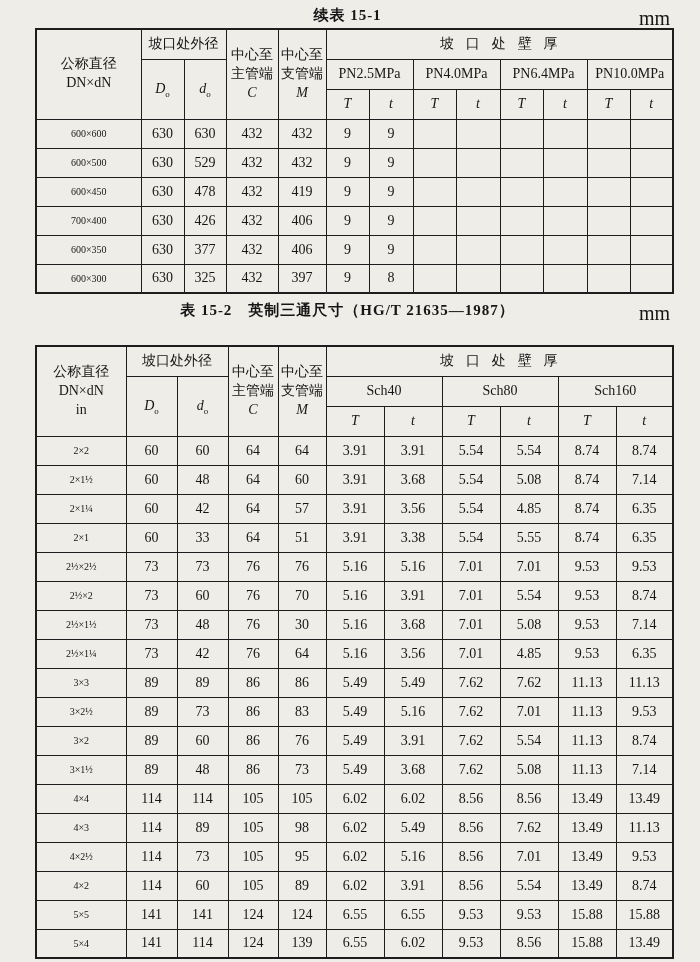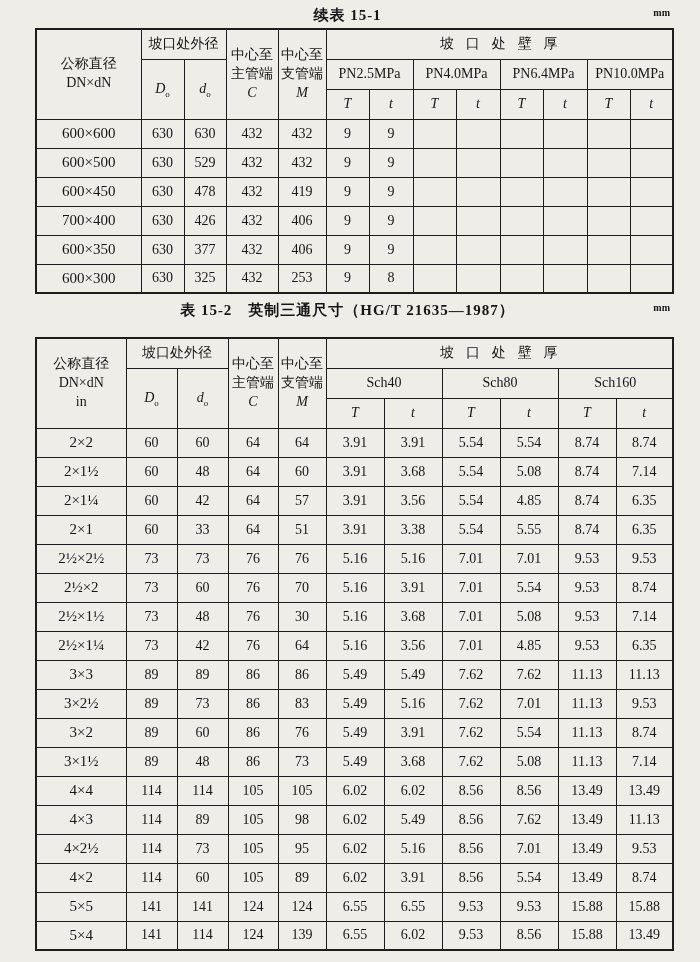--- a/index.html
+++ b/index.html
@@ -10,41 +10,41 @@
     color:#161616;
     overflow:hidden;
   }
   .page { width:700px; height:962px; padding:6px 28px 0 35px; position:relative; }
 
   .caption-row { position:relative; height:22px; width:637px; }
   .caption-center {
     position:absolute; left:0; right:12px; text-align:center;
     font-weight:bold; font-size:15px; letter-spacing:1px;
   }
-  .caption-unit { position:absolute; right:2px; top:1px; font-size:10px; font-weight:bold; }
-  .title2 { margin-top:7px; margin-bottom:14px; }
+  .caption-unit { position:absolute; right:2px; top:1px; font-size:20px; font-weight:normal; }
+  .title2 { margin-top:7px; margin-bottom:22px; }
 
   table {
     border-collapse:collapse; table-layout:fixed; width:637px;
     border:2px solid #1d1d1d;
   }
   th, td {
     border:1px solid #1d1d1d;
     text-align:center; vertical-align:middle;
     font-size:14px; font-weight:normal; padding:0 1px;
     overflow:hidden; white-space:nowrap;
   }
   thead tr { height:30px; }
   tbody tr { height:29px; }
   .t2 tbody tr { height:29px; }
   .it { font-style:italic; }
   sub.o { font-size:9px; line-height:0; }
   .spread { letter-spacing:0.85em; padding-left:0.85em; }
   .hdr-multiline div { line-height:1.35; font-size:14px; }
-  tbody td:first-child { font-size:15px; }
+  tbody td:first-child { font-size:10px; }
 </style>
 </head>
 <body>
 
 <div class="page">
 
   <div class="caption-row">
     <span class="caption-center">续表 15-1</span>
     <span class="caption-unit">mm</span>
   </div>
@@ -177,21 +177,21 @@
           <td></td>
           <td></td>
           <td></td>
           <td></td>
         </tr>
         <tr>
           <td>600×300</td>
           <td>630</td>
           <td>325</td>
           <td>432</td>
-          <td>253</td>
+          <td>397</td>
           <td>9</td>
           <td>8</td>
           <td></td>
           <td></td>
           <td></td>
           <td></td>
           <td></td>
           <td></td>
         </tr>
       </tbody>

